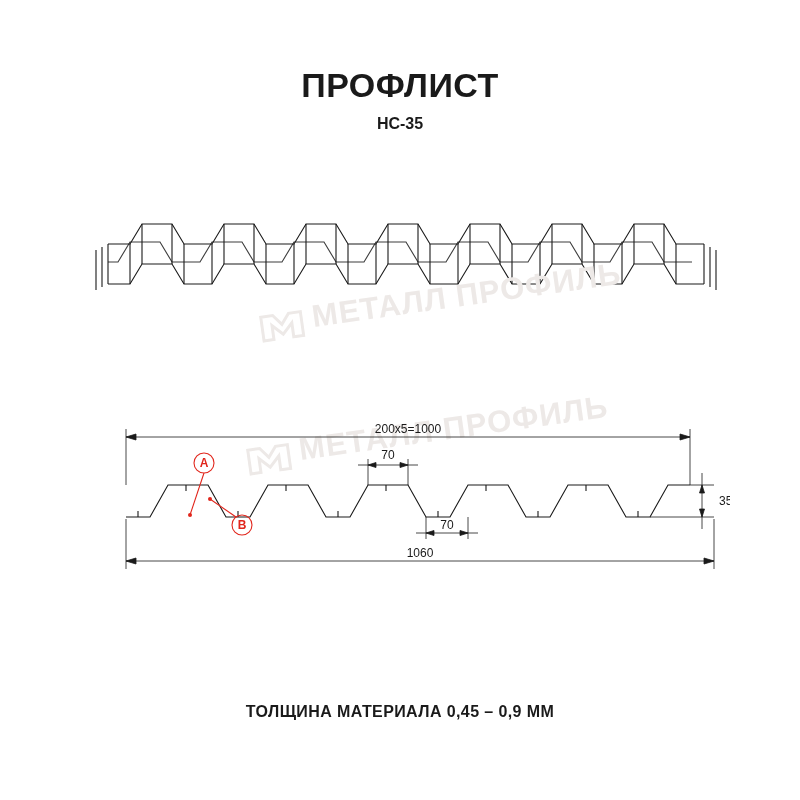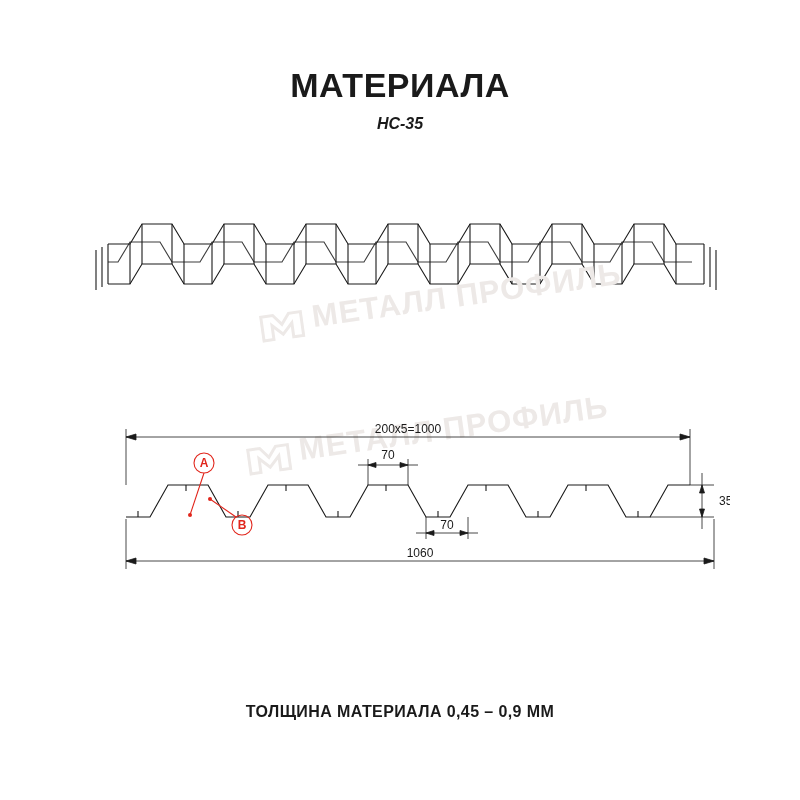--- a/index.html
+++ b/index.html
@@ -33,21 +33,20 @@
   }
   .subtitle {
     position: absolute;
     top: 115px;
     left: 0;
     width: 800px;
     text-align: center;
     font-size: 16px;
     font-weight: bold;
     color: #1a1a1a;
-    font-style: italic;
   }
   .perspective-wrap {
     position: absolute;
     top: 200px;
     left: 60px;
     width: 690px;
     height: 160px;
   }
   .drawing-wrap {
     position: absolute;
@@ -99,21 +98,21 @@
   .dim { stroke: #1a1a1a; fill: none; stroke-width: 0.8; }
   .dimtxt { font-family: "Liberation Sans", sans-serif; font-size: 12px; fill: #1a1a1a; }
   .callout { stroke: #e1261c; fill: none; stroke-width: 1.1; }
   .callout-txt { font-family: "Liberation Sans", sans-serif; font-size: 12px; fill: #e1261c; font-weight: bold; }
 </style>
 </head>
 <body>
 
 <div class="page">
 
-  <div class="title">МАТЕРИАЛА</div>
+  <div class="title">ПРОФЛИСТ</div>
   <div class="subtitle">НС-35</div>
 
   <div class="perspective-wrap">
     <svg width="690" height="160" viewBox="0 0 690 160">
       <g class="ln">
 
         <path d="M36 50 L36 90 M42 47 L42 87 M48 44 L48 84"></path>
 
         <g>
           <path d="M48 44

